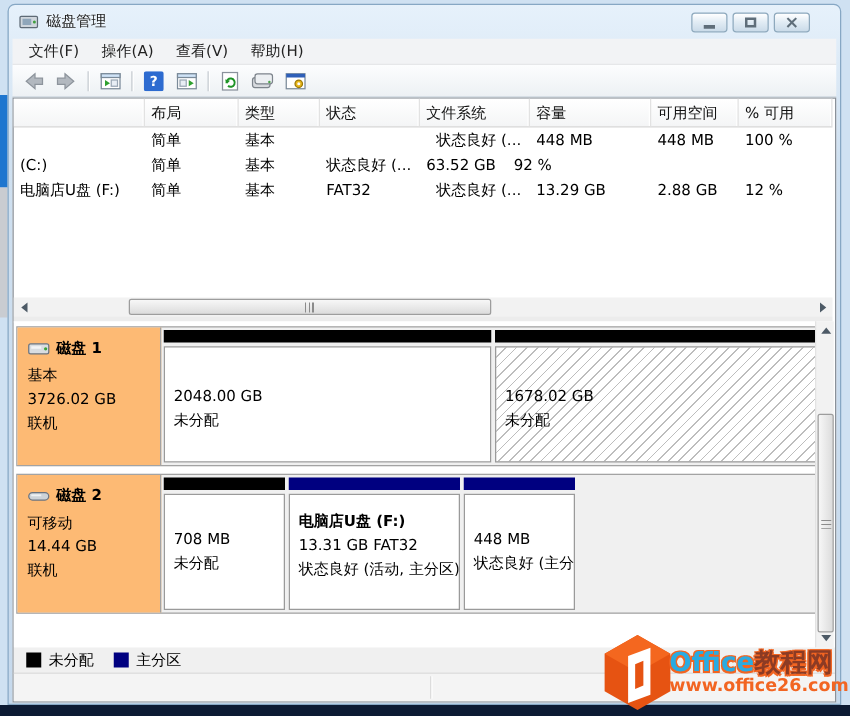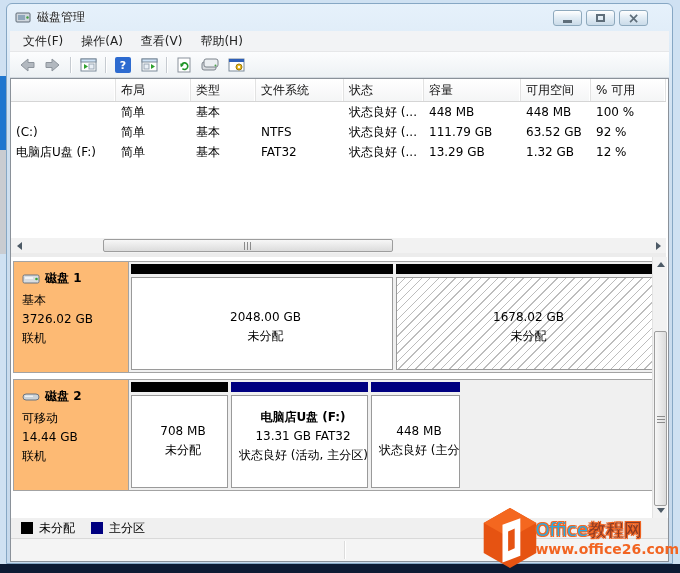--- a/index.html
+++ b/index.html
@@ -84,38 +84,38 @@
   .diskinfo .dname { font-size:12px; font-weight:bold; color:#000; }
   .diskinfo .dline { font-size:12px; color:#000; line-height:19px; white-space:nowrap; }
 
   .region { position:absolute; top:2px; bottom:2px; }
   .region-head { height:10px; }
   .head-black { background:#000; }
   .head-navy  { background:#000080; }
   .region-body { position:absolute; left:0; right:0; top:13px; bottom:0; background:#fff;
                  border:1px solid #9a9a9a; overflow:hidden; white-space:nowrap; padding-left:7px; }
   .region-body.hatched { background:repeating-linear-gradient(135deg,#ffffff 0 5px,#bdbdbd 5px 6px); }
-  .rline { font-size:12px; line-height:19px; color:#000;text-align:center; }
+  .rline { font-size:12px; line-height:19px; color:#000; }
   .rname { font-weight:bold; }
   .pad-mid { padding-top:30px; }
   .pad-mid2 { padding-top:26px; }
   .pad-top3 { padding-top:12px; }
 
   
   .legendbar { position:absolute; left:0; top:439px; width:657px; height:20px; background:#f0f0f0;
                display:flex; align-items:center; padding-left:10px; gap:6px; }
   .swatch { width:12px; height:12px; display:inline-block; }
   .legend-label { font-size:12px; color:#000; margin-right:10px; }
   .statusbar { position:absolute; left:0; top:459px; width:657px; height:23px; background:#f4f4f4; border-top:1px solid #d9d9d9; }
   .sb-div { position:absolute; top:2px; bottom:2px; width:1px; background:#dcdcdc; box-shadow:1px 0 0 #fff; }
 
   
   .watermark { position:absolute; right:1px; bottom:4px; display:flex; align-items:center; z-index:50; }
   .wm-text { margin-left:-4px; }
-  .wm-line1 { font-size:18px; font-weight:normal; line-height:22px; letter-spacing:0;
+  .wm-line1 { font-size:21px; font-weight:bold; line-height:22px; letter-spacing:0;
               text-shadow:-1px -1px 0 #f26522, 1px -1px 0 #f26522, -1px 1px 0 #f26522, 1px 1px 0 #f26522; }
   .wm-en { color:#29abe2; } .wm-cn { color:#8c3b24; }
   .wm-line2 { font-size:14px; font-weight:bold; color:#f26522; line-height:16px; }
 </style>
 </head>
 <body>
 
 <div id="canvas">
   <div class="strip-blue"></div>
   <div class="strip-gray"></div>
@@ -209,55 +209,53 @@
           </svg>
       </div>
     </div>
 
     <div class="client">
 
       <div class="vheader">
         <div class="hc c0"></div>
         <div class="hc c1">布局</div>
         <div class="hc c2">类型</div>
+        <div class="hc c4">状态</div>
         <div class="hc c3">文件系统</div>
-        <div class="hc c4">状态</div>
         <div class="hc c5">容量</div>
         <div class="hc c6">可用空间</div>
         <div class="hc c7">% 可用</div>
       </div>
 
       <div class="vrow" style="top:23px">
         <div class="tc c0"></div>
         <div class="tc c1">简单</div>
         <div class="tc c2">基本</div>
         <div class="tc c3"></div>
         <div class="tc c4">状态良好 (...</div>
         <div class="tc c5">448 MB</div>
         <div class="tc c6">448 MB</div>
         <div class="tc c7">100 %</div>
       </div>
       <div class="vrow" style="top:43px">
         <div class="tc c0">(C:)</div>
         <div class="tc c1">简单</div>
         <div class="tc c2">基本</div>
-        <div class="tc c3">NTFS</div>
         <div class="tc c4">状态良好 (...</div>
-        <div class="tc c5">111.79 GB</div>
         <div class="tc c6">63.52 GB</div>
         <div class="tc c7">92 %</div>
       </div>
       <div class="vrow" style="top:63px">
         <div class="tc c0">电脑店U盘 (F:)</div>
         <div class="tc c1">简单</div>
         <div class="tc c2">基本</div>
         <div class="tc c3">FAT32</div>
         <div class="tc c4">状态良好 (...</div>
         <div class="tc c5">13.29 GB</div>
-        <div class="tc c6">1.32 GB</div>
+        <div class="tc c6">2.88 GB</div>
         <div class="tc c7">12 %</div>
       </div>
 
       <div class="hscroll">
         <div class="hs-btn hs-left">
             <span class="tri-l"></span>
           </div>
         <div class="hs-thumb">
             <span class="grip-v"></span>
           </div>

